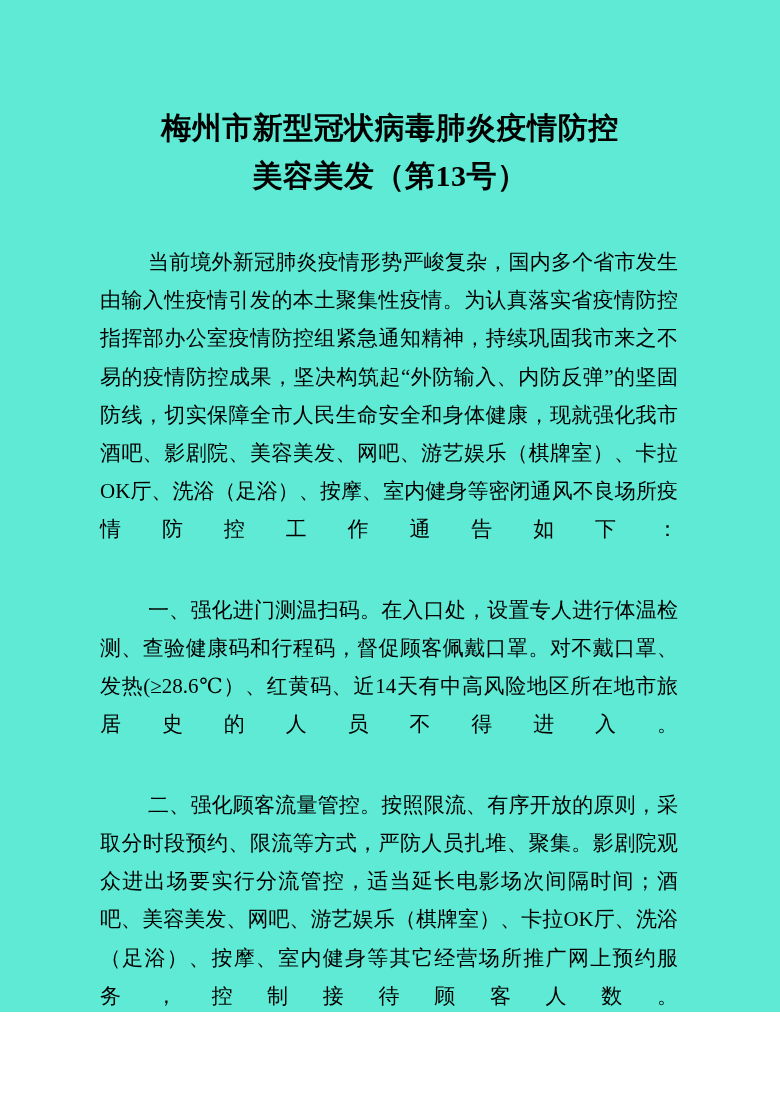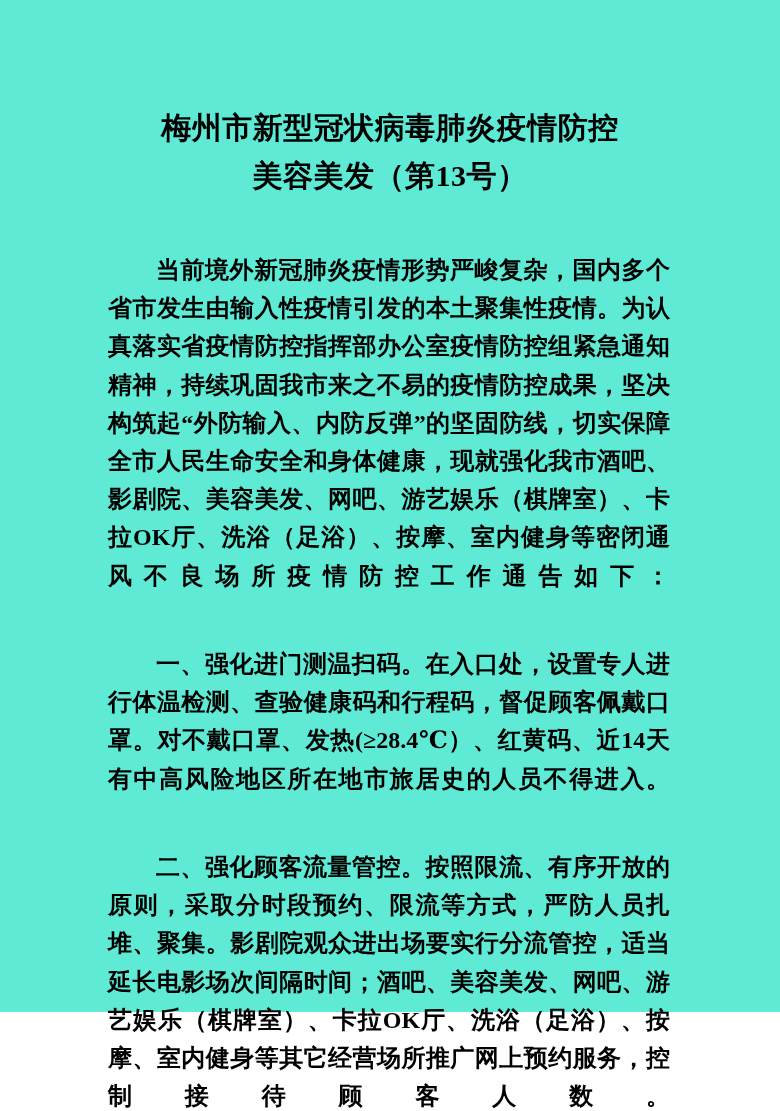--- a/index.html
+++ b/index.html
@@ -48,31 +48,30 @@
   
   .doc-body {
     position: absolute;
     left: 96px;
     top: 239px;
     width: 586px;
   }
 
   .para {
     font-family: "Liberation Serif", "DejaVu Serif", serif;
-    font-size: 24px;
+    font-size: 21px;
     line-height: 38.2px;
     text-align: justify;
     text-justify: inter-ideograph;
     text-indent: 48px;
-    margin: 12px;
+    margin: 4px;
     padding: 0;
     color: #000000;
     letter-spacing: 0px;
     word-break: break-all;
-    font-weight: bold;
   }
 
   
   .para:after {
     content: "";
     display: inline-block;
     width: 100%;
   }
 </style>
 </head>
@@ -80,18 +79,18 @@
 
 <div class="page">
 
   <div class="doc-title">
     <span class="title-line">梅州市新型冠状病毒肺炎疫情防控</span>
     <span class="title-line">美容美发（第13号）</span>
   </div>
 
   <div class="doc-body">
     <p class="para">当前境外新冠肺炎疫情形势严峻复杂，国内多个省市发生由输入性疫情引发的本土聚集性疫情。为认真落实省疫情防控指挥部办公室疫情防控组紧急通知精神，持续巩固我市来之不易的疫情防控成果，坚决构筑起“外防输入、内防反弹”的坚固防线，切实保障全市人民生命安全和身体健康，现就强化我市酒吧、影剧院、美容美发、网吧、游艺娱乐（棋牌室）、卡拉OK厅、洗浴（足浴）、按摩、室内健身等密闭通风不良场所疫情防控工作通告如下：</p>
-    <p class="para">一、强化进门测温扫码。在入口处，设置专人进行体温检测、查验健康码和行程码，督促顾客佩戴口罩。对不戴口罩、发热(≥28.4℃）、红黄码、近14天有中高风险地区所在地市旅居史的人员不得进入。</p>
+    <p class="para">一、强化进门测温扫码。在入口处，设置专人进行体温检测、查验健康码和行程码，督促顾客佩戴口罩。对不戴口罩、发热(≥28.6℃）、红黄码、近14天有中高风险地区所在地市旅居史的人员不得进入。</p>
     <p class="para">二、强化顾客流量管控。按照限流、有序开放的原则，采取分时段预约、限流等方式，严防人员扎堆、聚集。影剧院观众进出场要实行分流管控，适当延长电影场次间隔时间；酒吧、美容美发、网吧、游艺娱乐（棋牌室）、卡拉OK厅、洗浴（足浴）、按摩、室内健身等其它经营场所推广网上预约服务，控制接待顾客人数。</p>
 
   </div>
 
 </div>
 
 </body></html>

